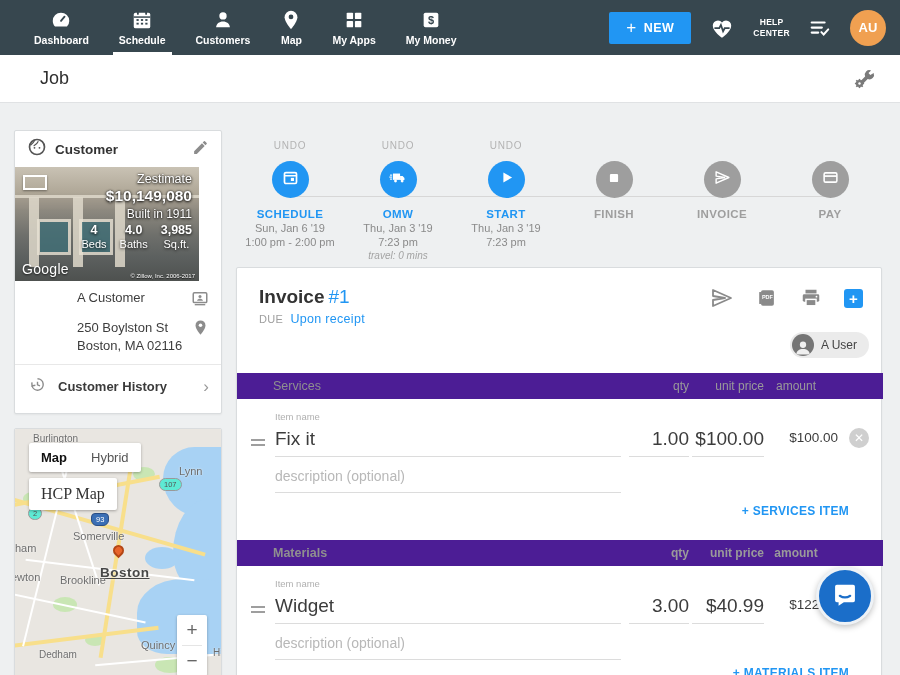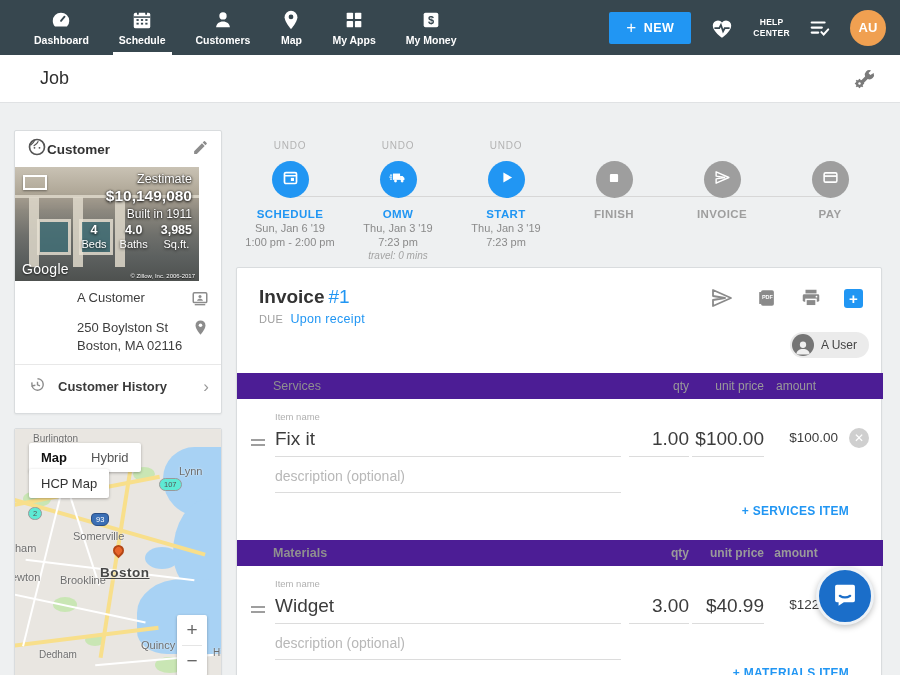--- a/index.html
+++ b/index.html
@@ -24,21 +24,21 @@
   
   .pagebar { position:absolute; top:55px; left:0; width:900px; height:48px; background:#fff; border-bottom:1px solid #e0e2e4; z-index:20; }
   .page-title { position:absolute; left:40px; top:13px; font-size:18px; color:#2f2f2f; }
   .tools-btn { position:absolute; right:24px; top:12px; cursor:pointer; }
 
   
   .card { position:absolute; background:#fff; border:1px solid #d9dcde; border-radius:2px; box-shadow:0 1px 2px rgba(0,0,0,.05); }
 
   
   .customer-card { left:14px; top:130px; width:208px; height:284px; }
-  .cust-head { position:relative; height:36px; display:flex; align-items:center; padding:0 12px; gap:0; }
+  .cust-head { position:relative; height:36px; display:flex; align-items:center; padding:0 12px; gap:8px; }
   .cust-head .title { font-size:13.5px; font-weight:700; color:#333; }
   .cust-head .edit { margin-left:auto; cursor:pointer; }
   .photo { position:relative; width:184px; height:114px; overflow:hidden; background:linear-gradient(180deg,#c9c2b4 0%,#b0a898 22%,#8d897f 38%,#6e6f6b 60%,#5d6160 78%,#4e514f 100%); }
   .photo .awning { position:absolute; left:0; top:28px; width:100%; height:14px; background:#97908332; border-top:3px solid #d6d0c2; }
   .photo .pillar { position:absolute; top:30px; width:10px; height:70px; background:#ded8ca; opacity:.85; }
   .photo .win { position:absolute; top:52px; width:34px; height:36px; background:#3f6e76; border:3px solid #e8e2d4; opacity:.8; }
   .photo .ovr { position:absolute; right:7px; text-align:right; color:#fff; text-shadow:0 1px 3px rgba(0,0,0,.9), 0 0 2px rgba(0,0,0,.7); }
   .photo .o-zest { top:5px; font-size:12.5px; }
   .photo .o-val { top:20px; font-size:15.5px; font-weight:700; }
   .photo .o-built { top:40px; font-size:12px; }
@@ -65,21 +65,21 @@
   .road-y { background:#f8df8b; height:4px; }
   .road-w { background:#ffffff; height:2px; }
   .mlabel { position:absolute; font-size:10px; color:#6d6d6d; white-space:nowrap; text-shadow:0 0 2px #fff; }
   .mlabel.big { font-size:13.5px; font-weight:700; color:#474747; letter-spacing:.5px; }
   .shield { position:absolute; font-size:7.5px; color:#555; background:#5eead4; border:1px solid #999; border-radius:7px; padding:1px 4px; }
   .shield.i93 { background:#3b6fb5; color:#fff; border-color:#2c4f86; border-radius:4px 4px 6px 6px; }
   .map-marker { position:absolute; width:11px; height:11px; background:#e8642a; border:2px solid #b34615; border-radius:50% 50% 50% 0; transform:rotate(-45deg); }
   .map-btns { position:absolute; left:14px; top:14px; display:flex; background:#fff; box-shadow:0 1px 3px rgba(0,0,0,.3); border-radius:2px; z-index:3; }
   .map-btn { padding:7px 12px; font-size:13px; color:#565656; cursor:pointer; }
   .map-btn.sel { font-weight:700; color:#111; }
-  .hcp-btn { position:absolute; left:14px; top:40px; background:#fff; box-shadow:0 1px 3px rgba(0,0,0,.3); border-radius:2px; padding:7px 12px; font-size:13px; color:#333; cursor:pointer; z-index:3; }
+  .hcp-btn { position:absolute; left:14px; top:49px; background:#fff; box-shadow:0 1px 3px rgba(0,0,0,.3); border-radius:2px; padding:7px 12px; font-size:16px; color:#333; cursor:pointer; z-index:3;font-family:Liberation Serif, serif; }
   .zoomctl { position:absolute; right:14px; top:186px; width:30px; background:#fff; box-shadow:0 1px 3px rgba(0,0,0,.3); border-radius:2px; z-index:3; }
   .zoomctl .zb { width:30px; height:30px; display:flex; align-items:center; justify-content:center; font-size:19px; color:#666; cursor:pointer; }
   .zoomctl .zdiv { height:1px; background:#e5e5e5; margin:0 5px; }
 
   
   .steps { position:absolute; left:236px; top:132px; width:648px; height:128px; }
   .steps .connector { position:absolute; left:54px; right:54px; top:64px; height:1px; background:#d7d7d7; }
   .step { position:absolute; top:0; width:108px; display:flex; flex-direction:column; align-items:center; }
   .step .undo { height:13px; font-size:10px; color:#b3b3b3; letter-spacing:.8px; margin-top:8px; cursor:pointer; }
   .step .circ { width:37px; height:37px; border-radius:50%; display:flex; align-items:center; justify-content:center; margin-top:8px; cursor:pointer; z-index:2; }

